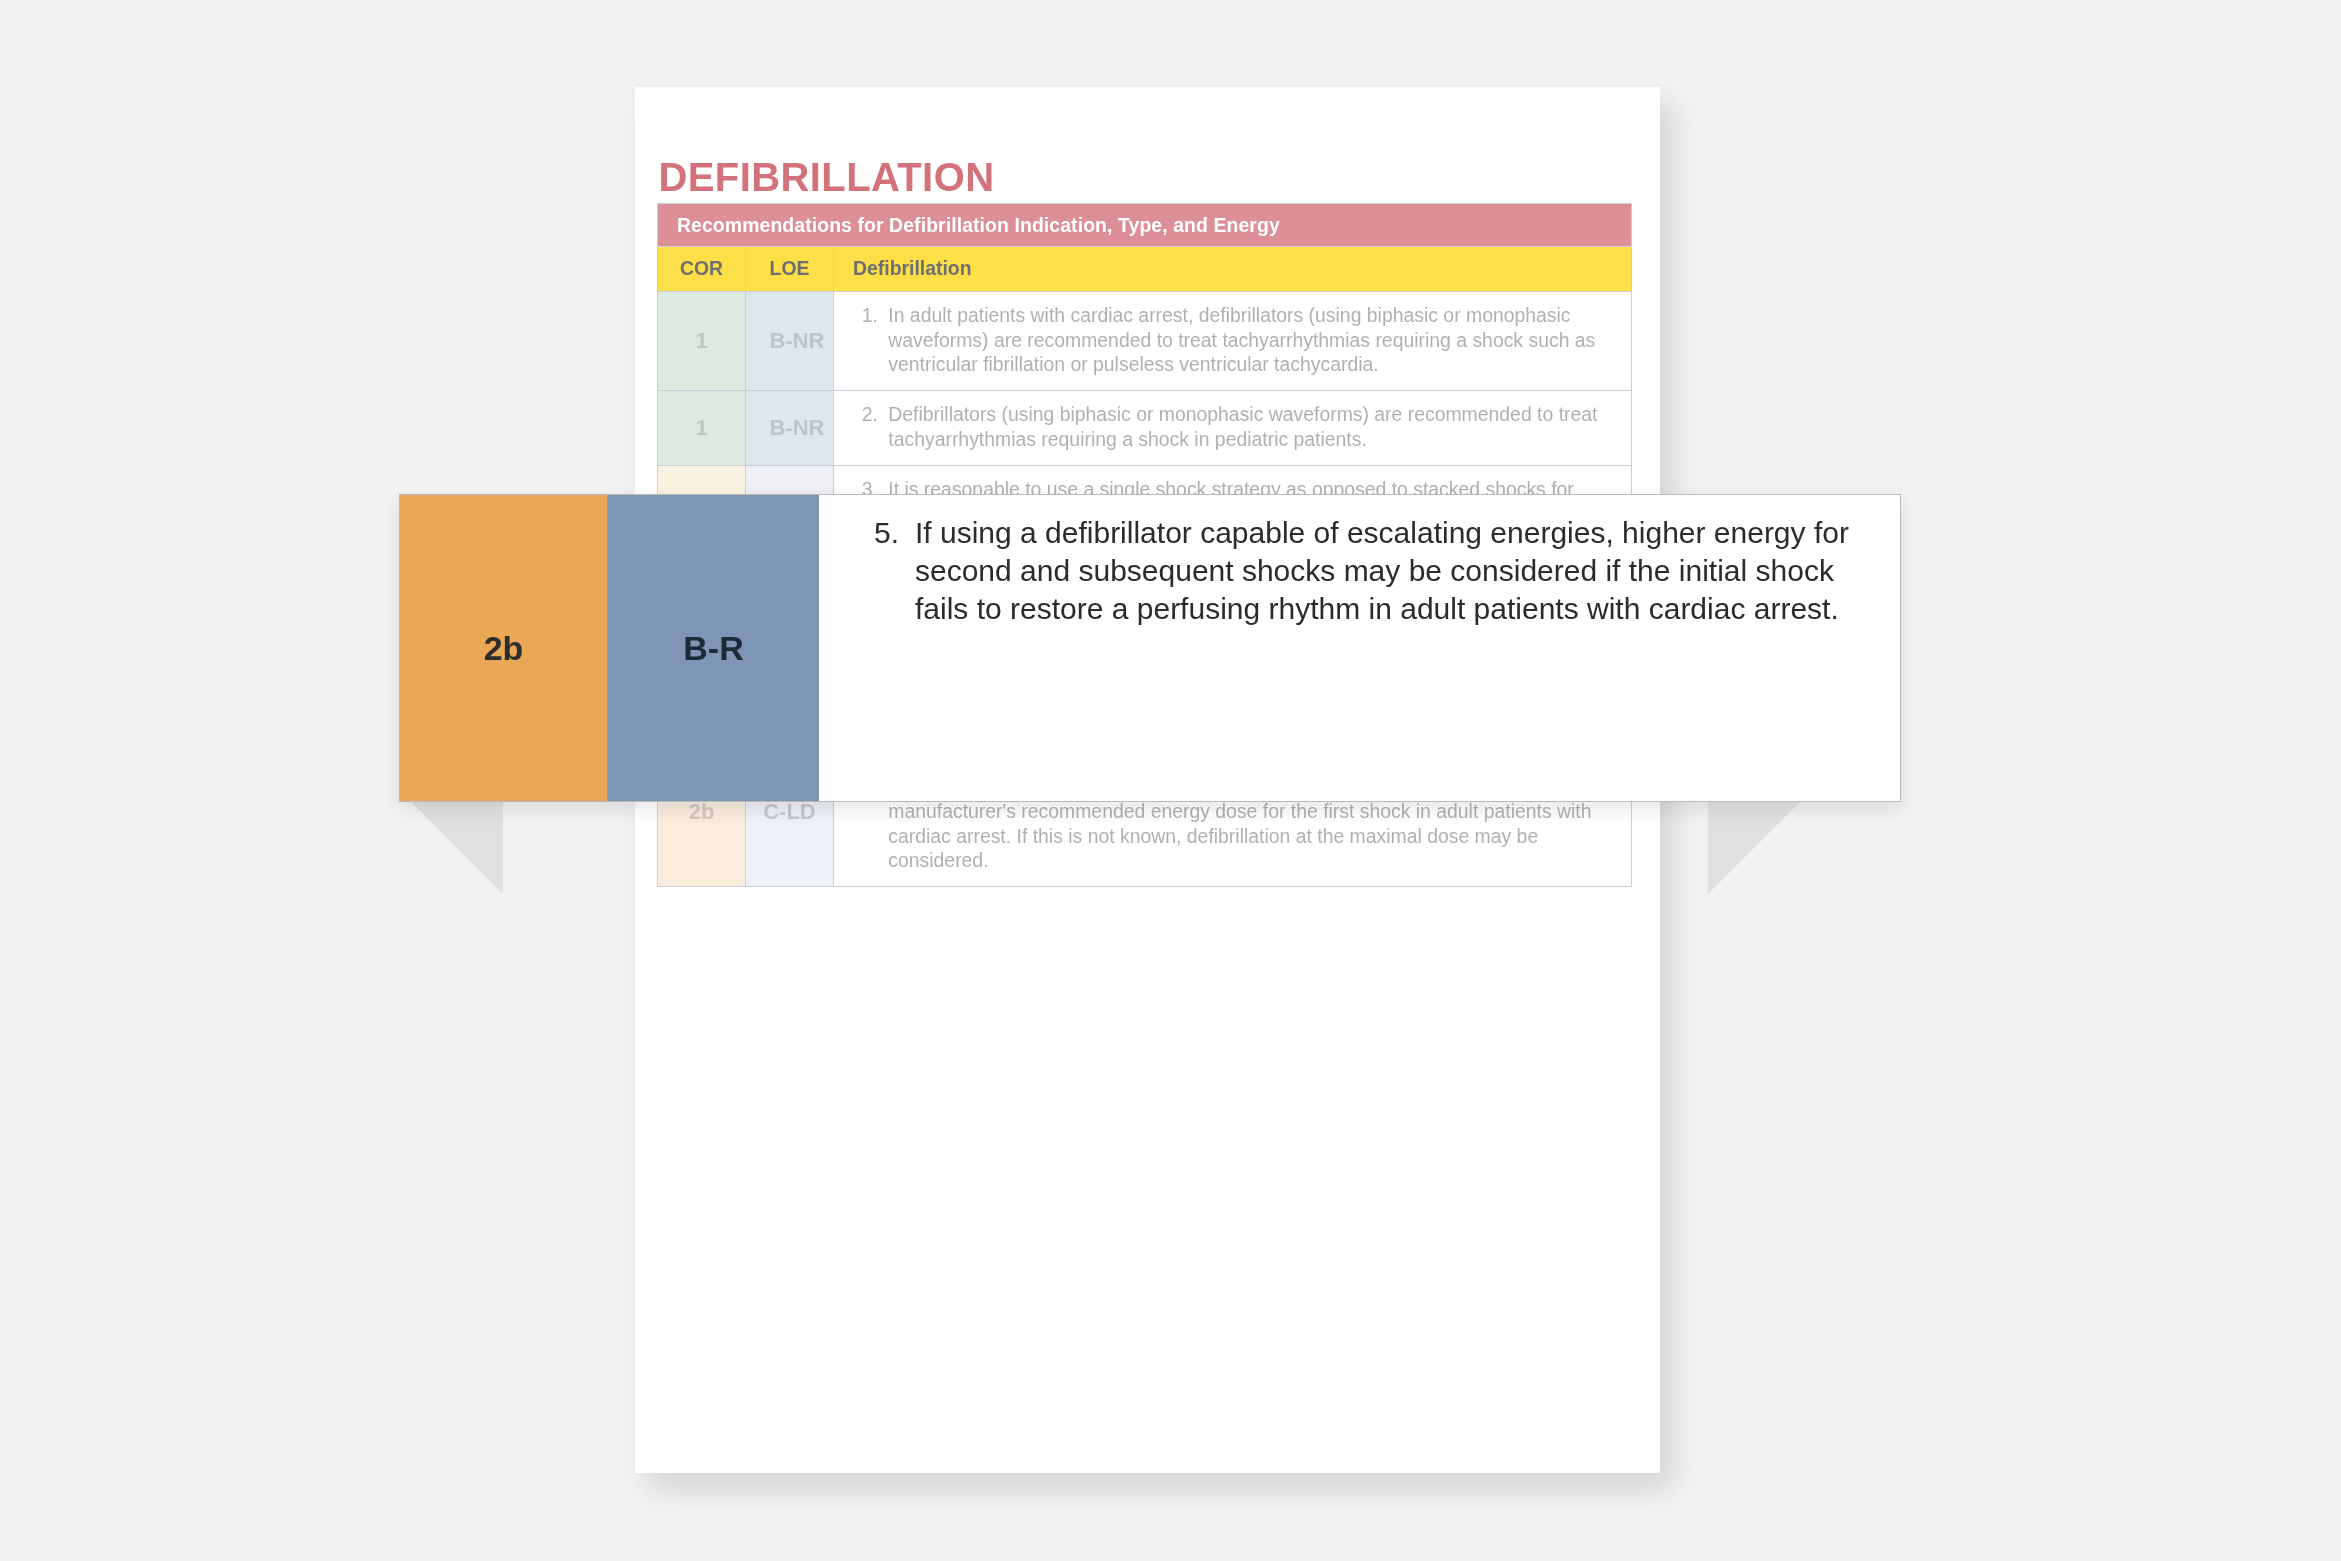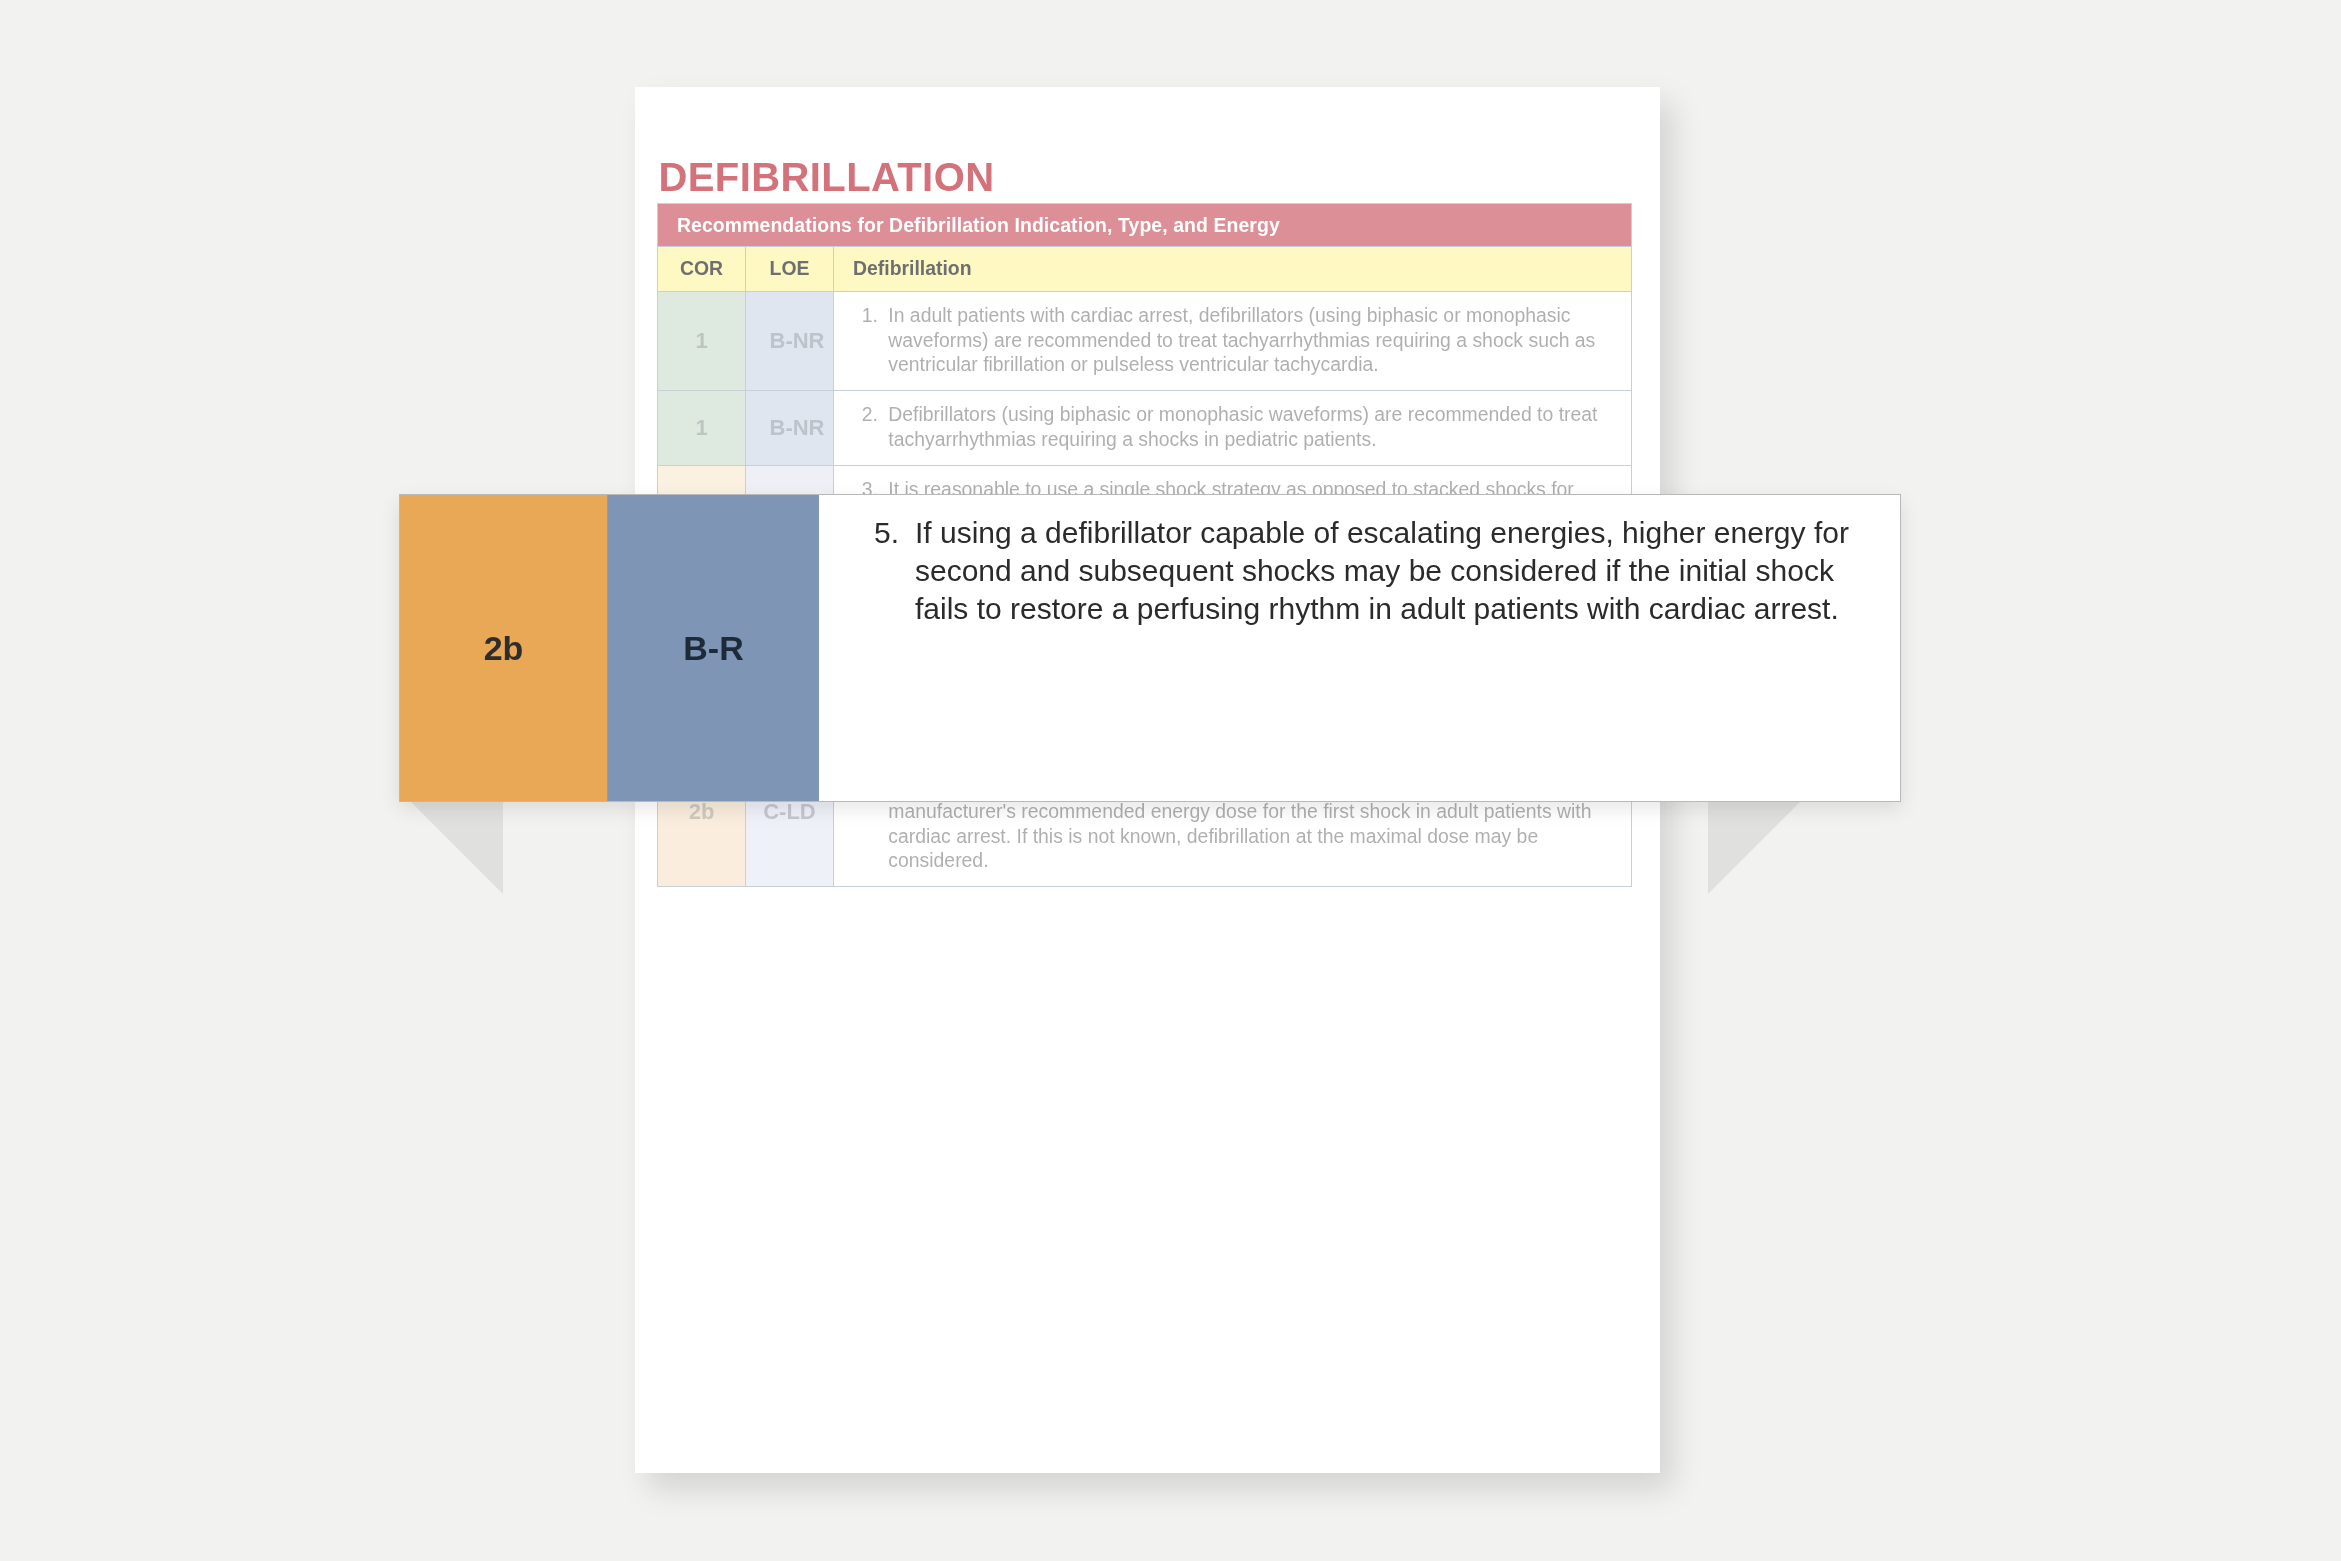--- a/index.html
+++ b/index.html
@@ -48,21 +48,21 @@
   }
   #rec-table .bannerrow td {
     background: #dd8f97;
     color: #ffffff;
     font-size: 19.4px;
     font-weight: bold;
     padding: 9.5px 0 9.5px 19px;
     letter-spacing: 0.1px;
   }
   #rec-table .headrow td {
-    background: #fef9c3;
+    background: #fde047;
     color: #6f6f6f;
     font-size: 19.4px;
     font-weight: bold;
     padding: 10.3px 0;
     text-align: center;
   }
   #rec-table .headrow td.rec-head {
     text-align: left;
     padding-left: 19px;
   }
@@ -224,21 +224,21 @@
         </div>
       </td>
     </tr>
 
     <tr class="faded">
       <td class="cor fill-green">1</td>
       <td class="loe fill-bnr">B-NR</td>
       <td class="rec">
         <div class="rec-line">
           <span class="rec-num">2.</span>
-          <span class="rec-text">Defibrillators (using biphasic or monophasic waveforms) are recommended to treat tachyarrhythmias requiring a shocks in pediatric patients.</span>
+          <span class="rec-text">Defibrillators (using biphasic or monophasic waveforms) are recommended to treat tachyarrhythmias requiring a shock in pediatric patients.</span>
         </div>
       </td>
     </tr>
 
     <tr class="faded">
       <td class="cor fill-amber-l">2a</td>
       <td class="loe fill-cld">C-LD</td>
       <td class="rec">
         <div class="rec-line">
           <span class="rec-num">3.</span>

